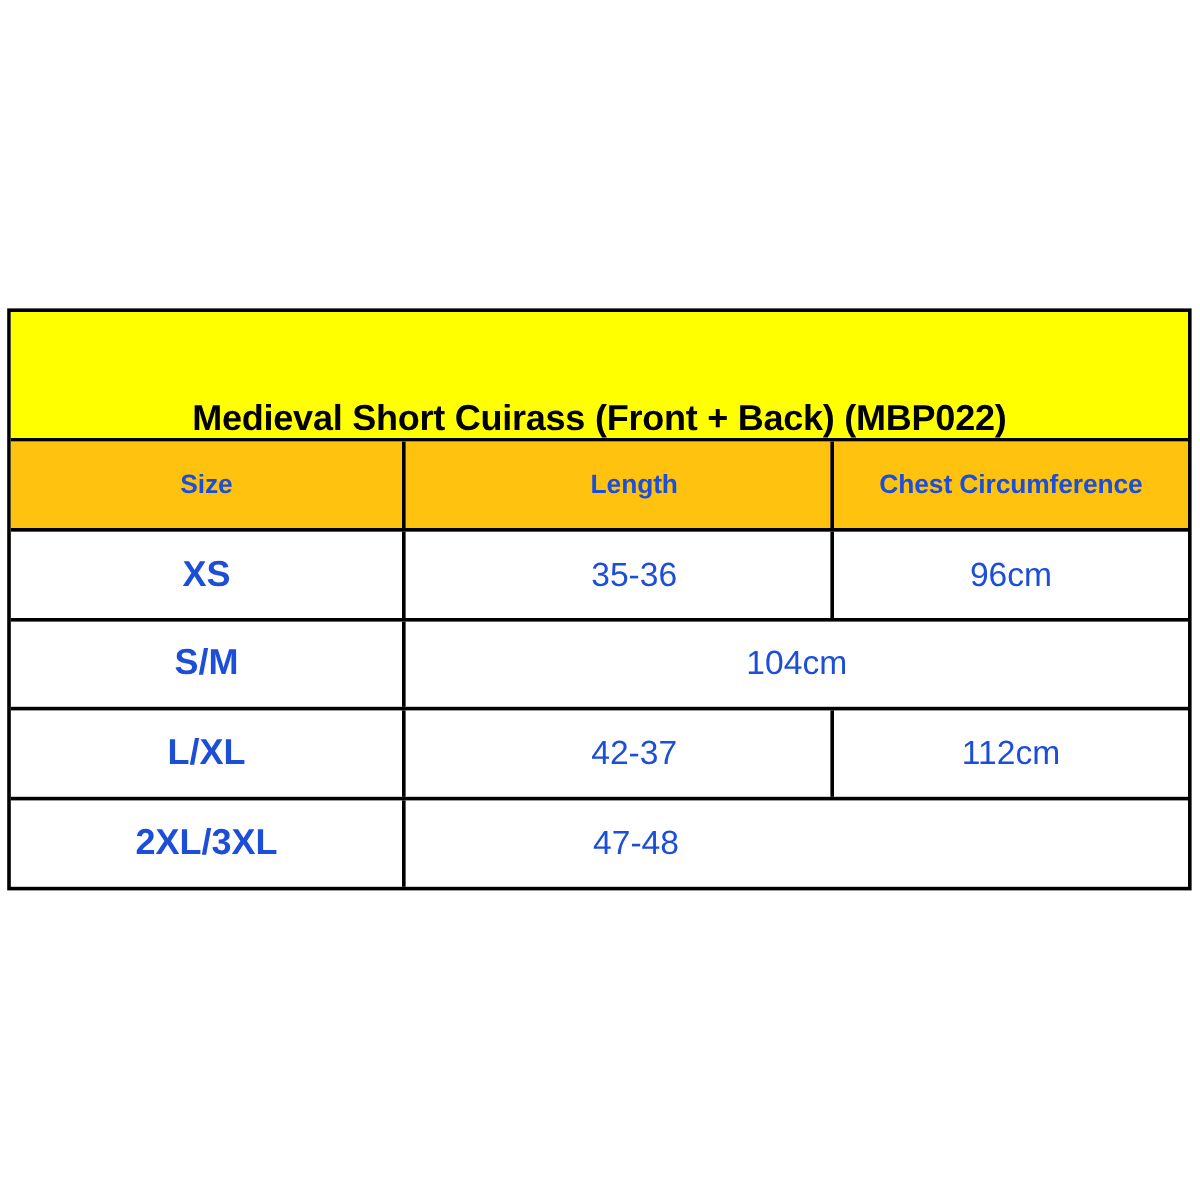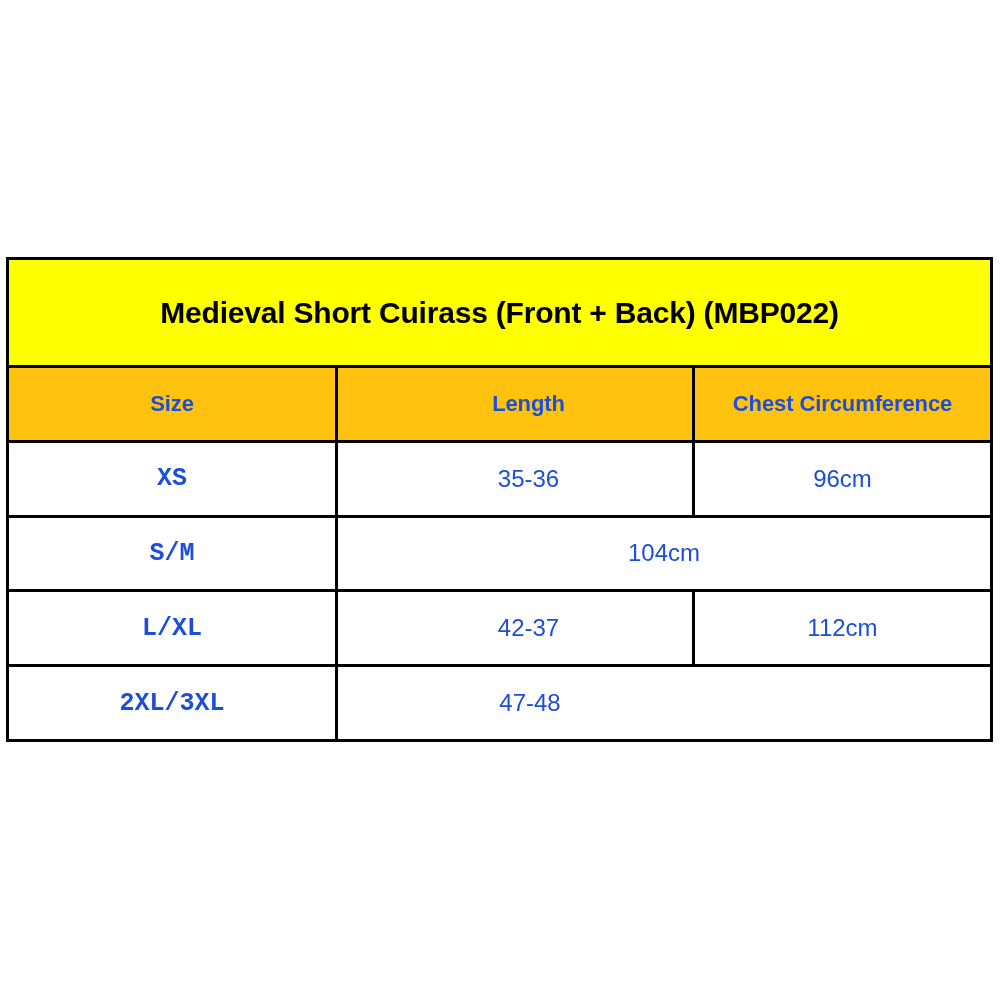--- a/index.html
+++ b/index.html
@@ -29,21 +29,21 @@
     display: flex;
     flex-direction: column;
   }
 
   
   .chart-title {
     flex: 0 0 108px;
     background: #ffff00;
     border-bottom: 3px solid #000000;
     display: flex;
-    align-items: center;
+    align-items: flex-end;
     justify-content: center;
     box-sizing: border-box;
   }
   .chart-title-text {
     font-size: 30px;
     font-weight: bold;
     color: #000000;
     letter-spacing: -0.2px;
     text-align: center;
     line-height: 1.1;
@@ -92,26 +92,25 @@
   .col-length { flex: 0 0 330px; margin-left: 27px; }
   .col-chest  { flex: 1 1 auto; }
 
   .header-row .chart-cell {
     font-size: 22px;
     font-weight: bold;
     letter-spacing: -0.1px;
   }
 
   .data-row .cell-size {
-    font-size: 25px;
+    font-size: 30px;
     font-weight: bold;
-    font-family: Liberation Mono, monospace;
   }
   .data-row .cell-value {
-    font-size: 24px;
+    font-size: 28px;
     font-weight: normal;
   }
 </style>
 </head>
 <body>
 
 <div id="size-chart">
 
   <div class="chart-title">
     <div class="chart-title-text">Medieval Short Cuirass (Front + Back) (MBP022)</div>

